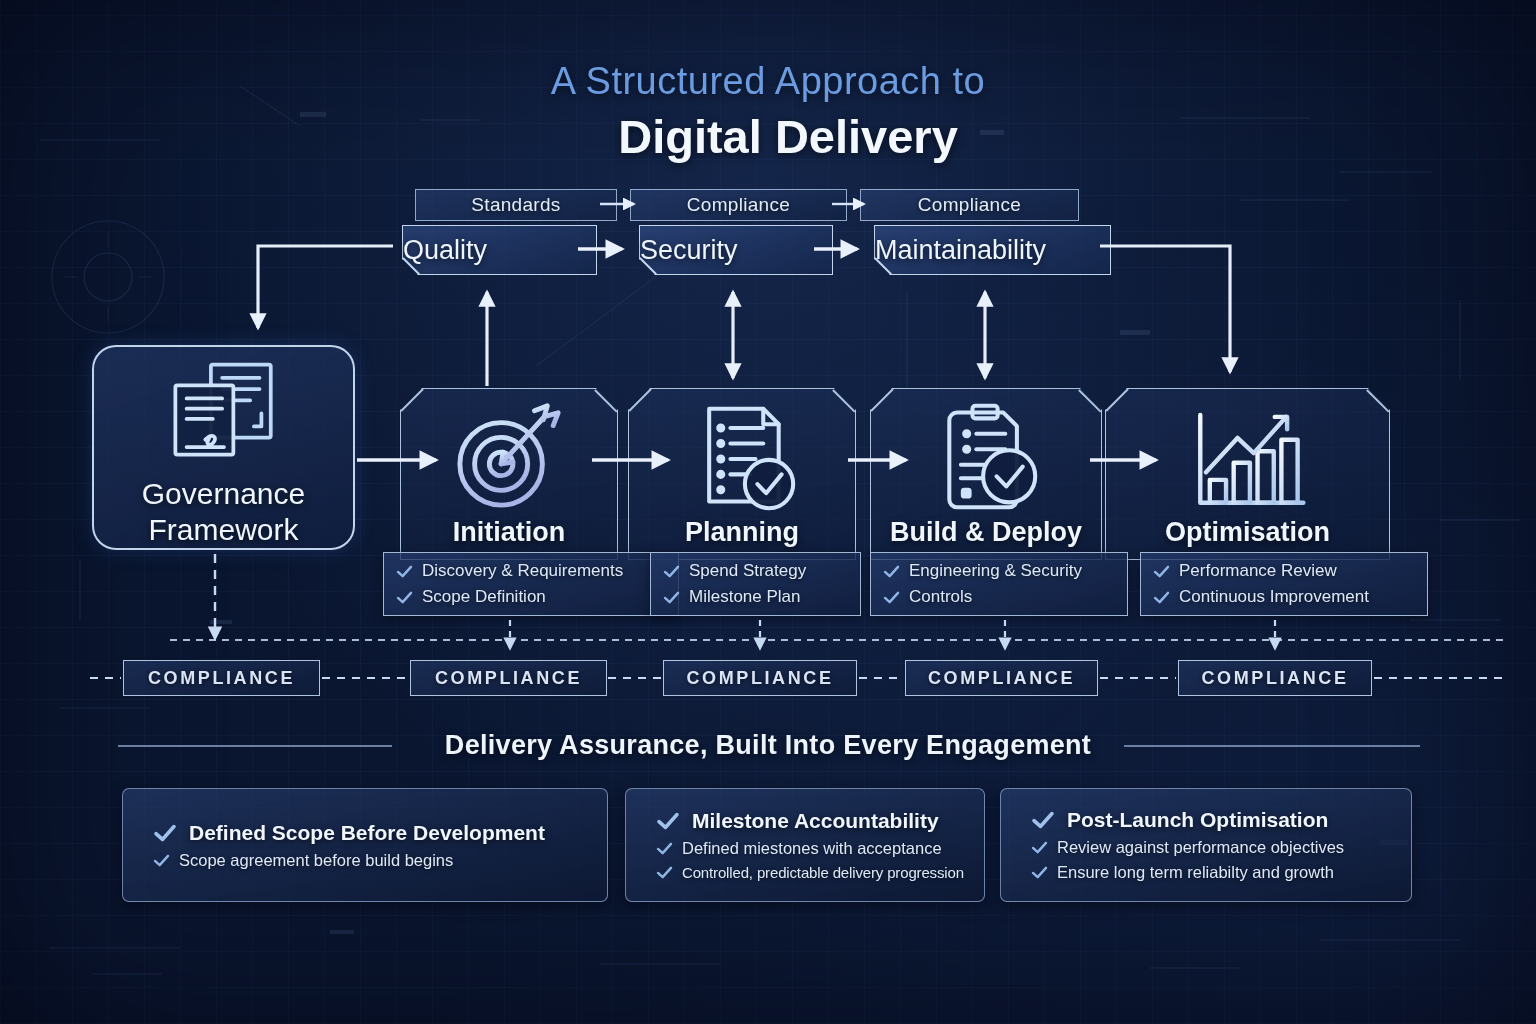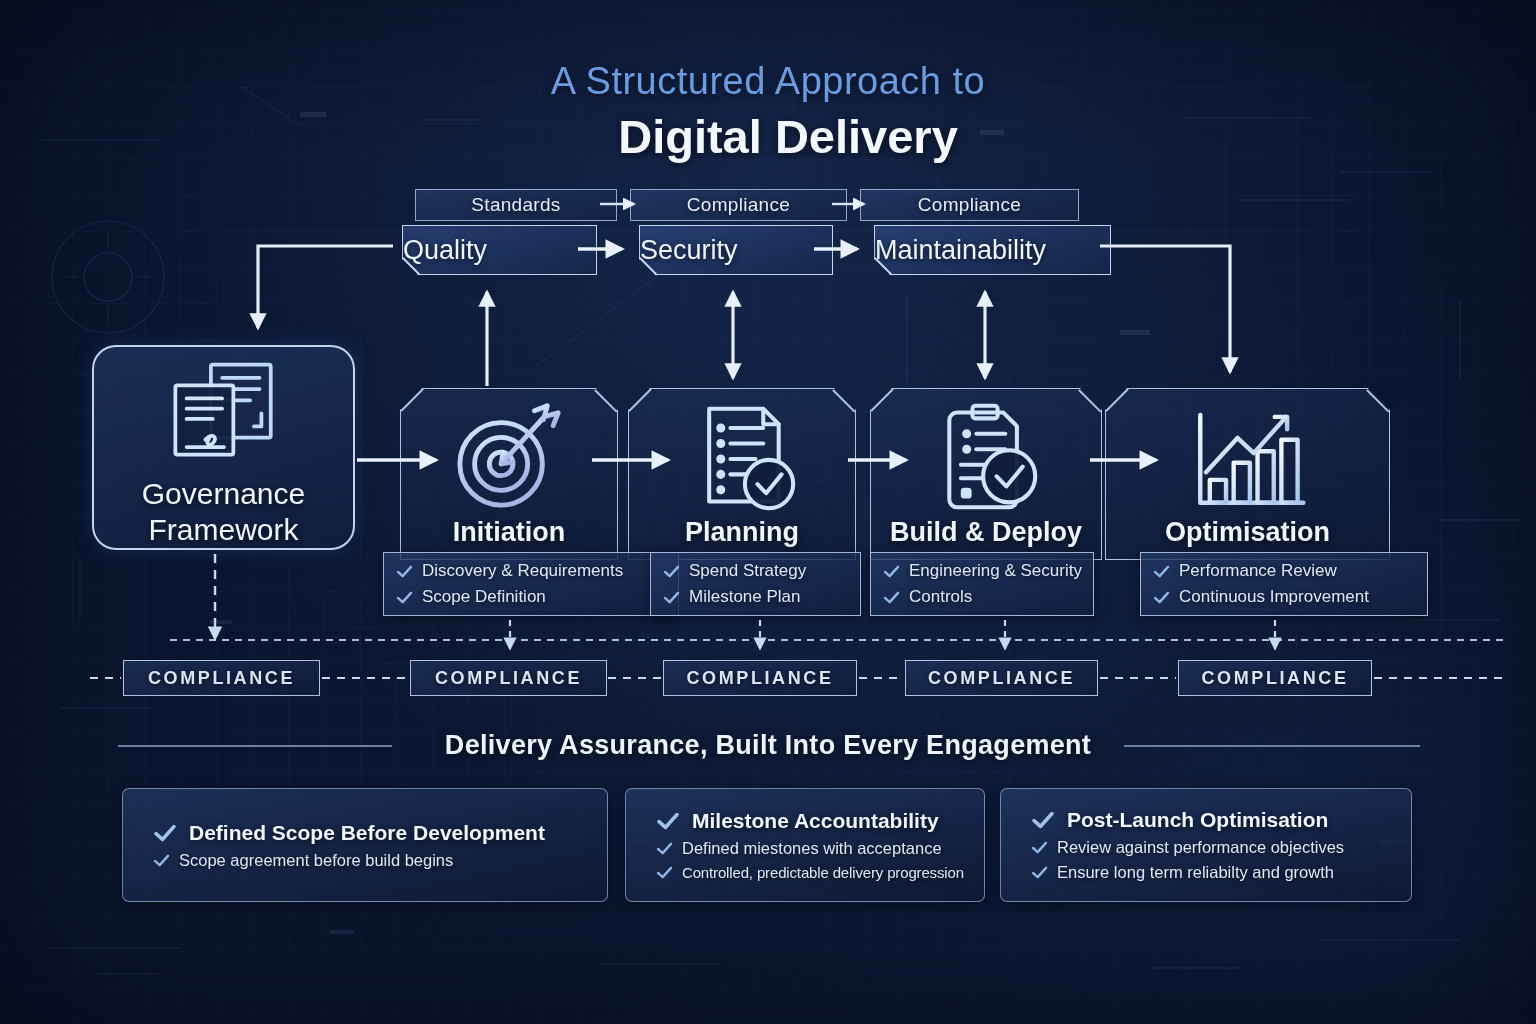--- a/index.html
+++ b/index.html
@@ -278,21 +278,21 @@
         </svg>
       <span>Spend Strategy</span>
       </div>
     <div class="bullet">
       <svg class="chk" viewBox="0 0 18 14">
           <path d="M2 7.5 L7 12 L16 2"></path>
         </svg>
       <span>Milestone Plan</span>
       </div>
   </div>
-  <div class="abs sub-box" style="left:870px;width:224px;padding-left:12px;">
+  <div class="abs sub-box" style="left:870px;width:258px;padding-left:12px;">
     <div class="bullet">
       <svg class="chk" viewBox="0 0 18 14">
           <path d="M2 7.5 L7 12 L16 2"></path>
         </svg>
       <span>Engineering &amp; Security</span>
       </div>
     <div class="bullet">
       <svg class="chk" viewBox="0 0 18 14">
           <path d="M2 7.5 L7 12 L16 2"></path>
         </svg>

